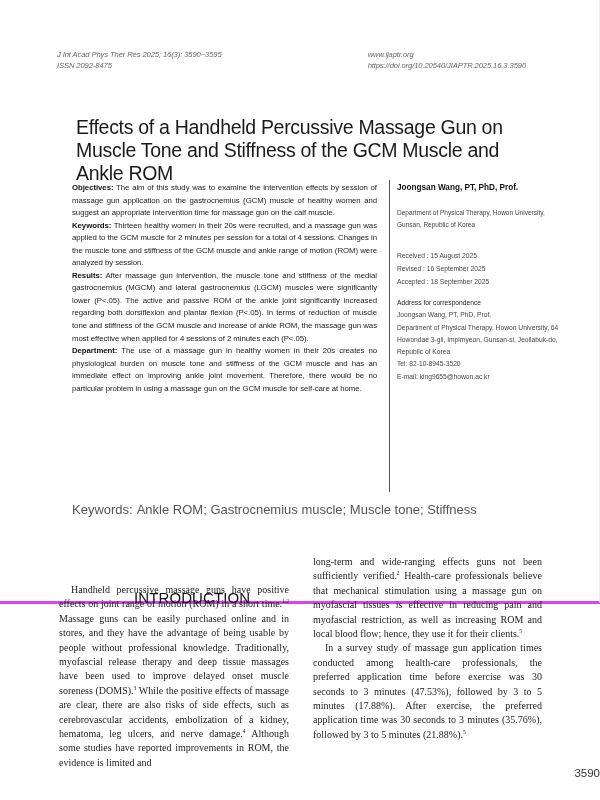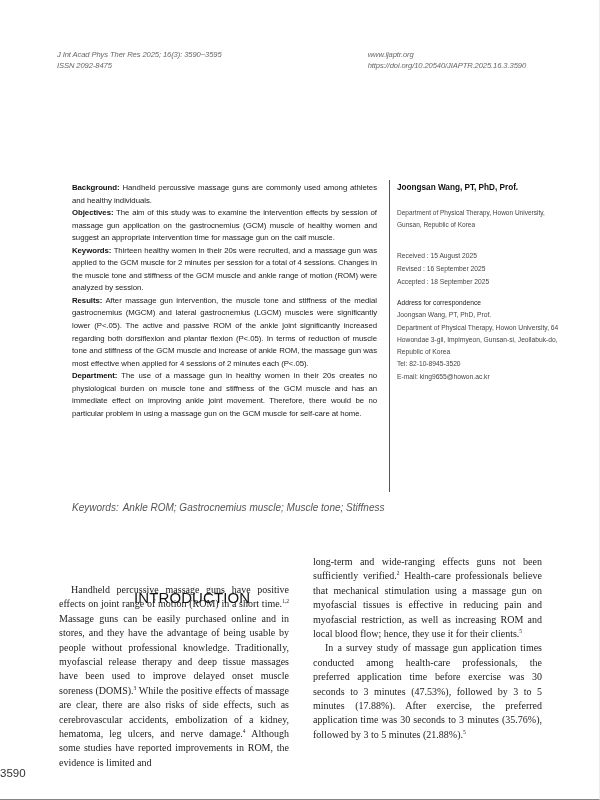--- a/index.html
+++ b/index.html
@@ -1,69 +1,69 @@
 <!DOCTYPE html>
 <html><head>
 <meta charset="utf-8">
 <style>
   * { margin: 0; padding: 0; box-sizing: border-box; }
   html, body { width: 600px; height: 800px; background: #ffffff; overflow: hidden; }
   body { position: relative; font-family: "Liberation Sans", sans-serif; color: #1a1a1a; }
-  .page { position: absolute; left: 0; top: 0; width: 600px; height: 800px; border-right: 1px solid #ededed; border-bottom: 1px solid #d946ef; background: #fff; }
+  .page { position: absolute; left: 0; top: 0; width: 600px; height: 604px; border-right: 1px solid #ededed; border-bottom: 3px solid #d946ef; background: #fff; }
 
   .hdr { position: absolute; top: 49px; font-size: 7.6px; font-style: italic; color: #666; line-height: 11px; letter-spacing: -0.1px; }
   .hdr.left { left: 57px; }
   .hdr.right { right: 73px; text-align: left; }
 
   .title { position: absolute; left: 76px; top: 116px; width: 470px; font-size: 19.5px; line-height: 23px; color: #1a1a1a; letter-spacing: -0.3px; }
 
   .abstract { position: absolute; left: 72px; top: 182px; width: 305px; font-size: 7.8px; line-height: 12.55px; text-align: justify; color: #222; letter-spacing: -0.05px; }
   .abstract p { margin: 0; }
   .abstract b { font-weight: bold; color: #111; }
 
-  .keywords { position: absolute; left: 72px; top: 502px; font-size: 10px; font-style: italic; color: #555; text-align: center; }
+  .keywords { position: absolute; left: 72px; top: 502px; font-size: 13px; color: #555; text-align: center; }
   .keywords .kw-label { margin-right: 4px; }
 
   .divider { position: absolute; left: 389px; top: 180px; width: 1px; height: 312px; background: #555; }
 
   .side { position: absolute; left: 397px; width: 170px; color: #333; }
   .author { top: 183px; font-size: 8.2px; font-weight: bold; color: #111; }
   .affil { top: 207px; font-size: 6.5px; line-height: 12px; color: #444; }
   .dates { top: 250px; font-size: 6.7px; line-height: 12.8px; color: #444; }
   .corr { top: 297px; font-size: 6.7px; line-height: 12.3px; color: #444; }
   .corr .corr-title { color: #222; }
 
   .intro-heading { position: absolute; left: 134px; top: 589px; font-size: 15px; color: #111; letter-spacing: 0.1px; }
 
   .col { position: absolute; top: 583px; width: 230px; font-family: "Liberation Serif", serif; font-size: 10px; line-height: 14.4px; text-align: justify; color: #222; }
   .col.left { left: 59px; }
   .col.right { left: 313px; top: 555px; width: 229px; }
   .col p { text-indent: 12px; }
   .col p.noindent { text-indent: 0; }
   sup { font-size: 5.5px; vertical-align: super; line-height: 0; }
 
-  .page-num { position: absolute; left: 0; width: 600px; top: 767px; text-align: left; font-size: 11.5px; color: #333; }
+  .page-num { position: absolute; left: 0; width: 600px; top: 767px; text-align: right; font-size: 11.5px; color: #333; }
 </style>
 </head>
 <body>
 
 <div class="page">
 
   <div class="hdr left">
     <div>J Int Acad Phys Ther Res 2025; 16(3): 3590~3595</div>
     <div>ISSN 2092-8475</div>
   </div>
   <div class="hdr right">
     <div>www.ijaptr.org</div>
     <div>https://doi.org/10.20540/JIAPTR.2025.16.3.3590</div>
   </div>
 
+  <h1 class="title" style="font-weight:normal;">Effects of a Handheld Percussive Massage Gun on Muscle Tone and Stiffness of the GCM Muscle and Ankle ROM</h1>
 
   <div class="abstract">
-    <p><b>Background:</b><span> Handheld percussive massage guns are commonly used among athletes and healthy individuals.</span></p>
     <p><b>Objectives:</b><span> The aim of this study was to examine the intervention effects by session of massage gun application on the gastrocnemius (GCM) muscle of healthy women and suggest an appropriate intervention time for massage gun on the calf muscle.</span></p>
     <p><b>Keywords:</b><span> Thirteen healthy women in their 20s were recruited, and a massage gun was applied to the GCM muscle for 2 minutes per session for a total of 4 sessions. Changes in the muscle tone and stiffness of the GCM muscle and ankle range of motion (ROM) were analyzed by session.</span></p>
     <p><b>Results:</b><span> After massage gun intervention, the muscle tone and stiffness of the medial gastrocnemius (MGCM) and lateral gastrocnemius (LGCM) muscles were significantly lower (P&lt;.05). The active and passive ROM of the ankle joint significantly increased regarding both dorsiflexion and plantar flexion (P&lt;.05). In terms of reduction of muscle tone and stiffness of the GCM muscle and increase of ankle ROM, the massage gun was most effective when applied for 4 sessions of 2 minutes each (P&lt;.05).</span></p>
     <p><b>Department:</b><span> The use of a massage gun in healthy women in their 20s creates no physiological burden on muscle tone and stiffness of the GCM muscle and has an immediate effect on improving ankle joint movement. Therefore, there would be no particular problem in using a massage gun on the GCM muscle for self-care at home.</span></p>
   </div>
 
   <div class="keywords">
     <span class="kw-label">Keywords:</span><span>Ankle ROM; Gastrocnemius muscle; Muscle tone; Stiffness</span>
   </div>
 

